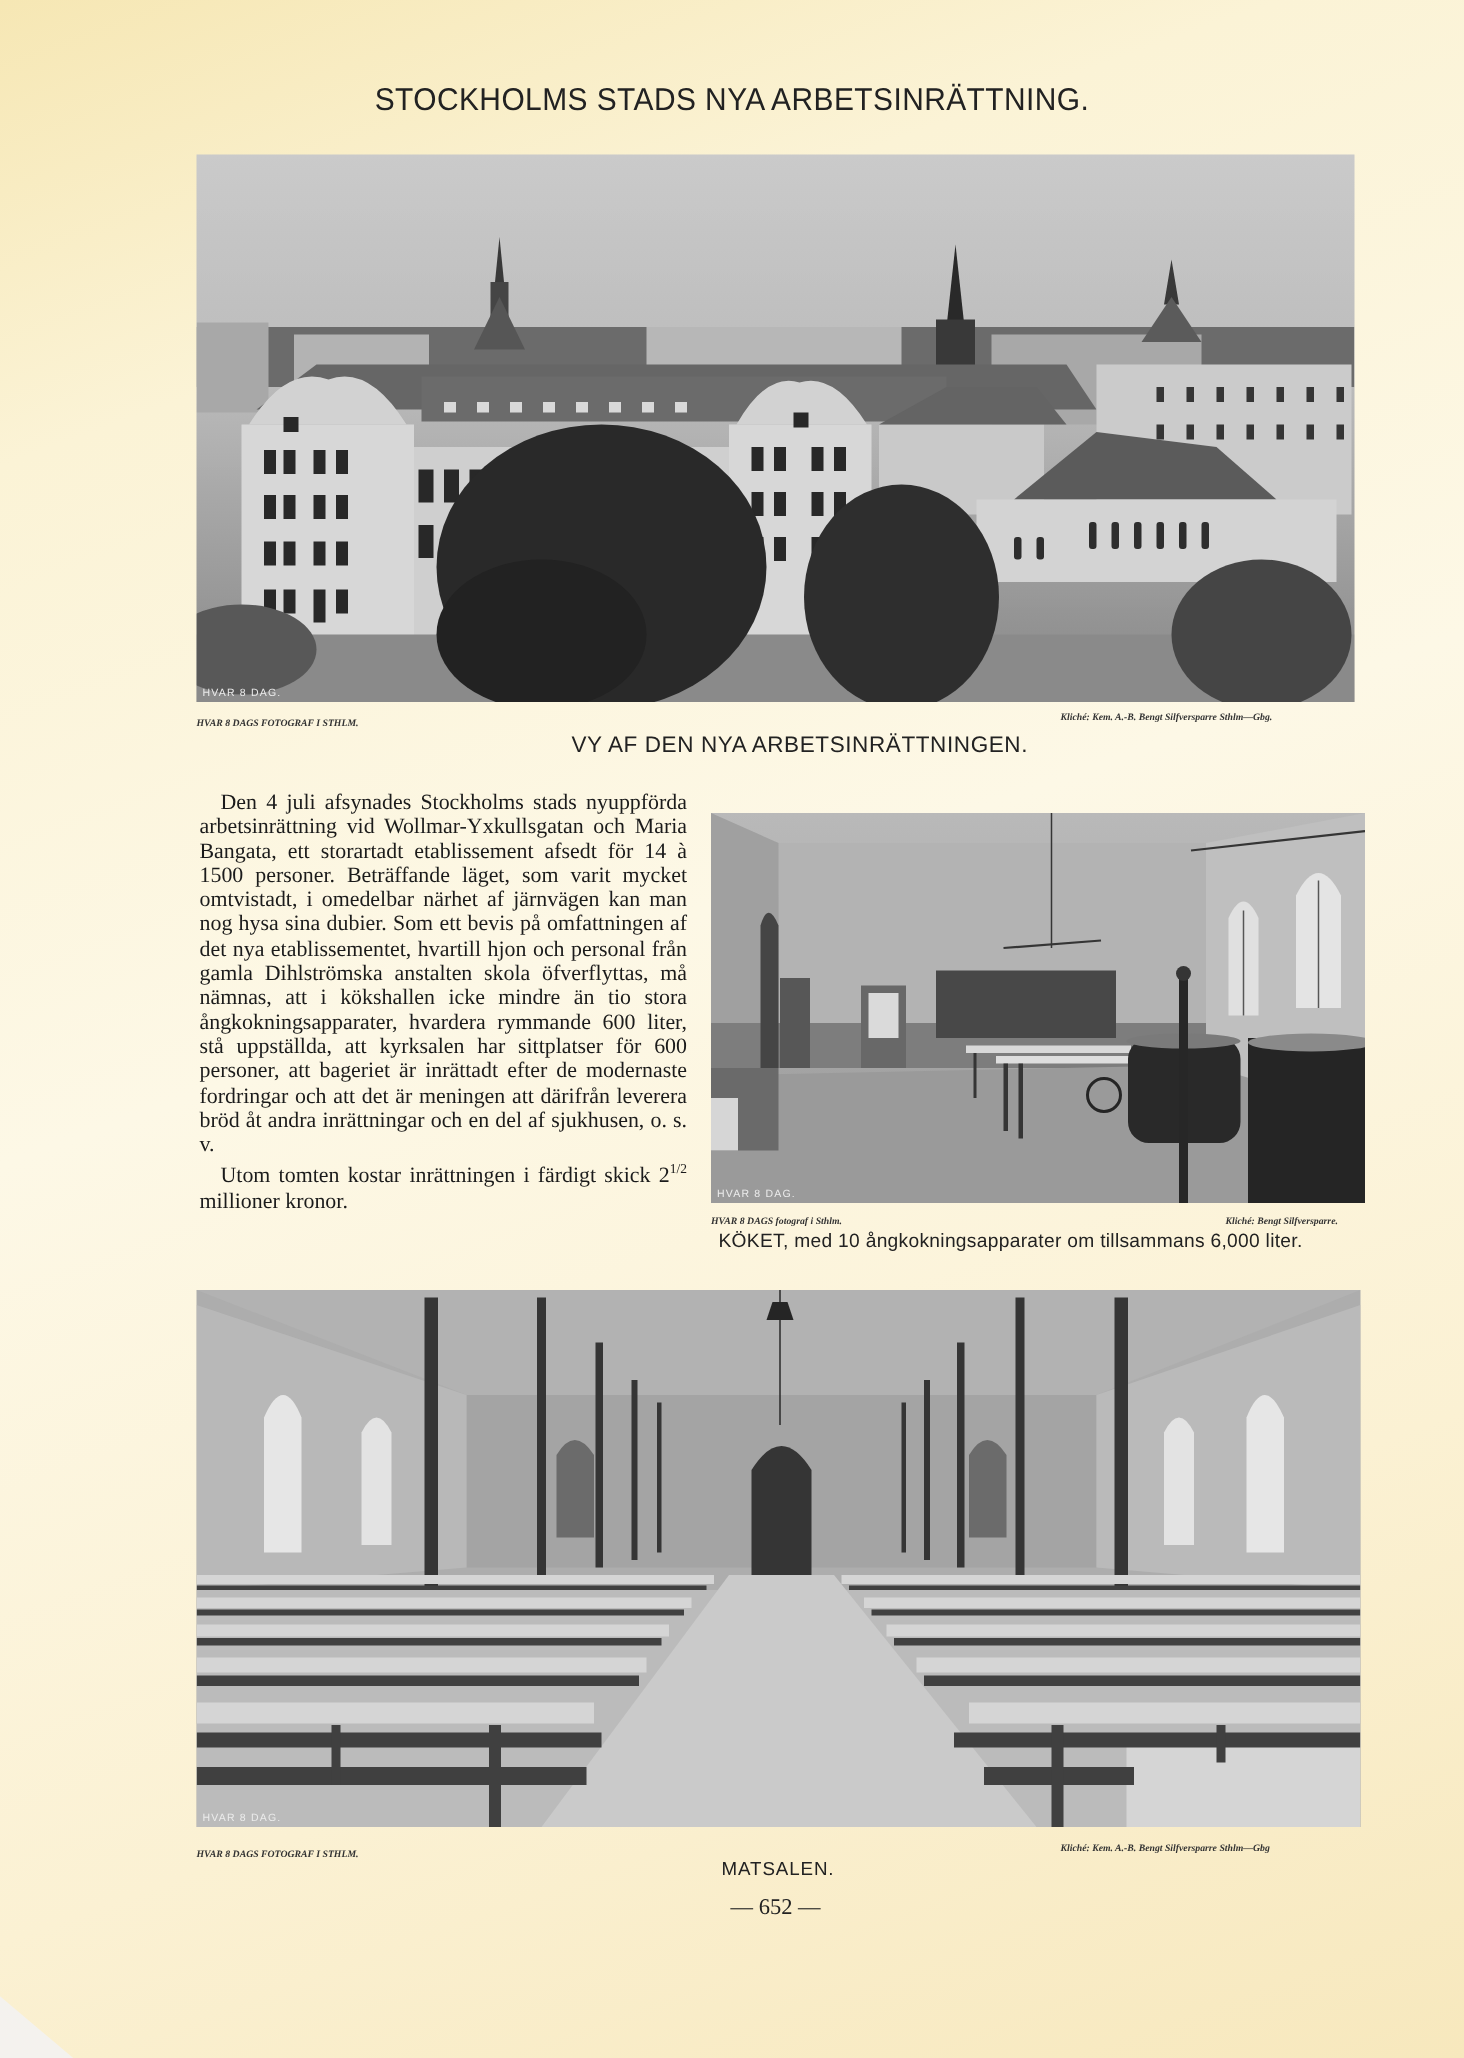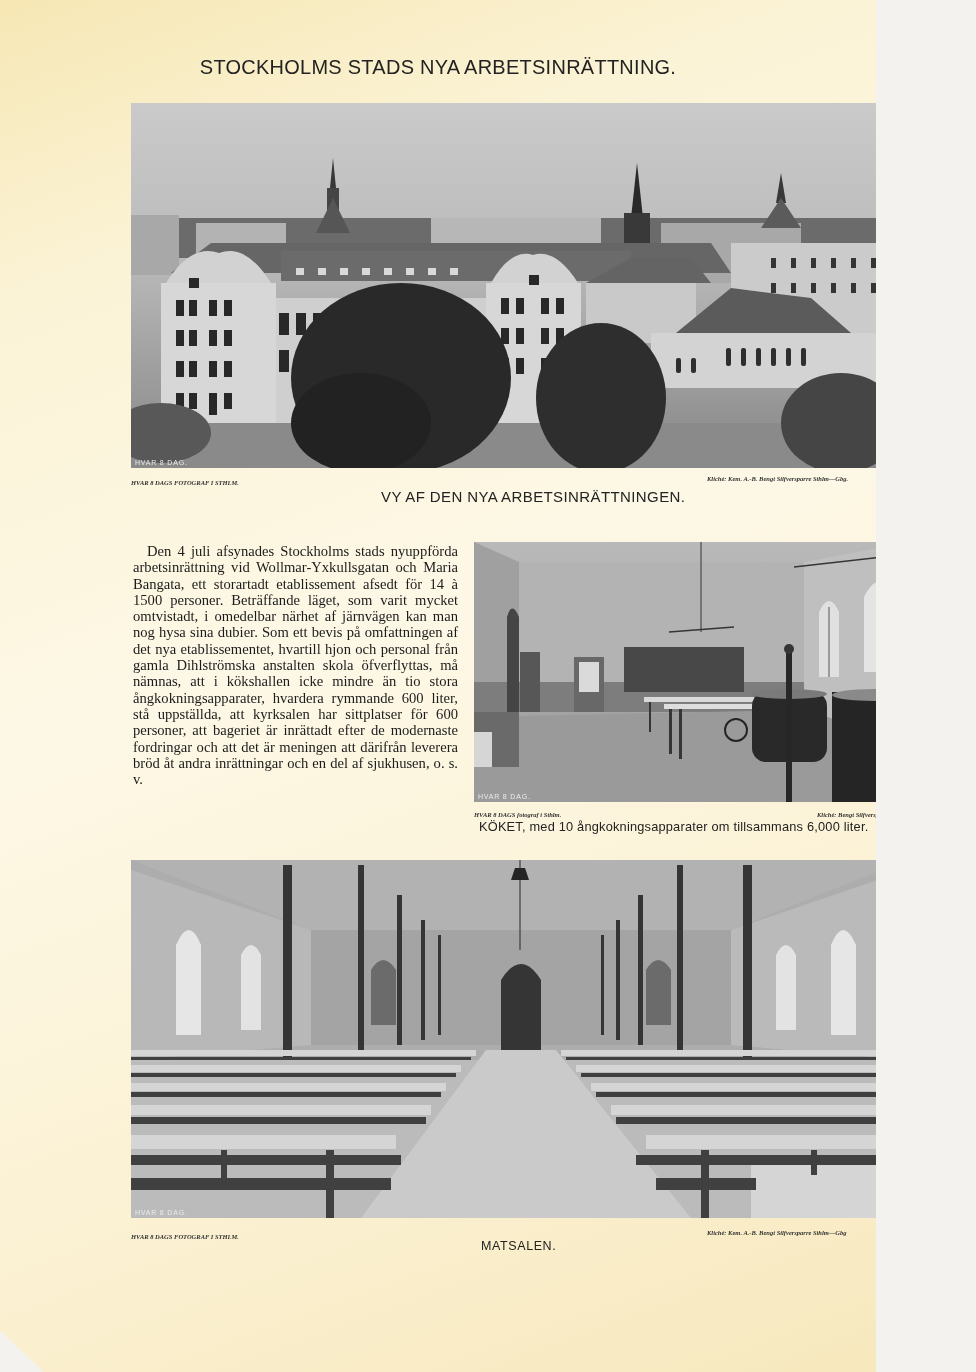--- a/index.html
+++ b/index.html
@@ -1,18 +1,18 @@
 <!DOCTYPE html>
 <html><head>
 <meta charset="utf-8">
 <style>
   * { box-sizing: border-box; margin: 0; padding: 0; }
   html, body { width: 976px; height: 1372px; overflow: hidden; background: #f4f2ee; }
   .page {
-    position: absolute; left: 0; top: 0; width: 876px; height: 1372px;
+    position: absolute; left: 0; top: 0; width: 976px; height: 1372px;
     background: linear-gradient(160deg, #f6e7b4 0%, #fbf3d6 18%, #fdf8e6 45%, #fbf1d3 75%, #f7e8bd 100%);
     font-family: "Liberation Serif", serif; color: #1a1a1a;
     clip-path: polygon(0 0, 100% 0, 100% 100%, 5% 100%, 0 97%);
   }
   .title {
     position: absolute; left: 0; width: 100%; top: 55px; text-align: center;
     font-family: "Liberation Sans", sans-serif; font-size: 21px; letter-spacing: 0.3px; color: #222;
     transform: scaleX(0.95); font-weight: normal;
   }
   .photo {
@@ -29,21 +29,21 @@
   }
   .caption {
     position: absolute; font-family: "Liberation Sans", sans-serif; font-size: 15px; color: #222;
     white-space: nowrap; letter-spacing: 0.4px;
   }
   .body-text {
     position: absolute; left: 133px; top: 527px; width: 325px;
     font-family: "Liberation Serif", serif; font-size: 14.6px; line-height: 16.3px; color: #1b1b1b;
     text-align: justify;
   }
-  .body-text p { text-indent: 14px; margin-top: 16px; }
+  .body-text p { text-indent: 14px; }
   .body-text sup { font-size: 9px; }
   .pagenum {
     position: absolute; top: 1264px; left: 0; width: 100%; text-align: center;
     font-family: "Liberation Serif", serif; font-size: 15px; color: #222; padding-left: 58px;
   }
 </style>
 </head>
 <body>
 
 <div class="page">
@@ -168,20 +168,21 @@
       <ellipse cx="30" cy="330" rx="50" ry="30" fill="#5c5a55"></ellipse>
     </svg>
     <div class="wm">HVAR 8 DAG.</div>
   </div>
   <div class="credit-l" style="left:131px; top:479px;">HVAR 8 DAGS FOTOGRAF I STHLM.</div>
   <div class="credit-r" style="left:707px; top:475px;">Kliché: Kem. A.-B. Bengt Silfversparre Sthlm—Gbg.</div>
   <div class="caption" style="left:381px; top:488px;">VY AF DEN NYA ARBETSINRÄTTNINGEN.</div>
 
   <div class="body-text">
     <p>Den 4 juli afsynades Stockholms stads nyuppförda arbetsinrättning vid Wollmar-Yxkullsgatan och Maria Bangata, ett storartadt etablissement afsedt för 14 à 1500 personer. Beträffande läget, som varit mycket omtvistadt, i omedelbar närhet af järnvägen kan man nog hysa sina dubier. Som ett bevis på omfattningen af det nya etablissementet, hvartill hjon och personal från gamla Dihlströmska anstalten skola öfverflyttas, må nämnas, att i kökshallen icke mindre än tio stora ångkokningsapparater, hvardera rymmande 600 liter, stå uppställda, att kyrksalen har sittplatser för 600 personer, att bageriet är inrättadt efter de modernaste fordringar och att det är meningen att därifrån leverera bröd åt andra inrättningar och en del af sjukhusen, o. s. v.</p>
+    <p><span>Utom tomten kostar inrättningen i färdigt skick 2</span><sup>1/2</sup><span> millioner kronor.</span></p>
   </div>
 
   <div class="photo" style="left:474px; top:542px; width:436px; height:260px; background:linear-gradient(#b9b6af 0%, #a8a59e 55%, #9a9790 100%);">
     <svg width="436" height="260" viewBox="0 0 436 260">
 
       <rect x="45" y="20" width="285" height="150" fill="#b4b0a9"></rect>
 
       <polygon points="330,20 436,0 436,200 330,170" fill="#bfbcb5"></polygon>
 
       <polygon points="0,0 45,20 45,170 0,180" fill="#a19e97"></polygon>
@@ -315,13 +316,14 @@
         <rect x="570" y="290" width="8" height="68"></rect>
         <rect x="680" y="290" width="6" height="25"></rect>
       </g>
     </svg>
     <div class="wm">HVAR 8 DAG.</div>
   </div>
   <div class="credit-l" style="left:131px; top:1233px;">HVAR 8 DAGS FOTOGRAF I STHLM.</div>
   <div class="credit-r" style="left:707px; top:1229px;">Kliché: Kem. A.-B. Bengt Silfversparre Sthlm—Gbg</div>
   <div class="caption" style="left:481px; top:1239px; font-family:'Liberation Sans Narrow','Liberation Sans',sans-serif; font-size:12.5px; letter-spacing:0.6px;">MATSALEN.</div>
 
+  <div class="pagenum">— 652 —</div>
 </div>
 
 </body></html>

